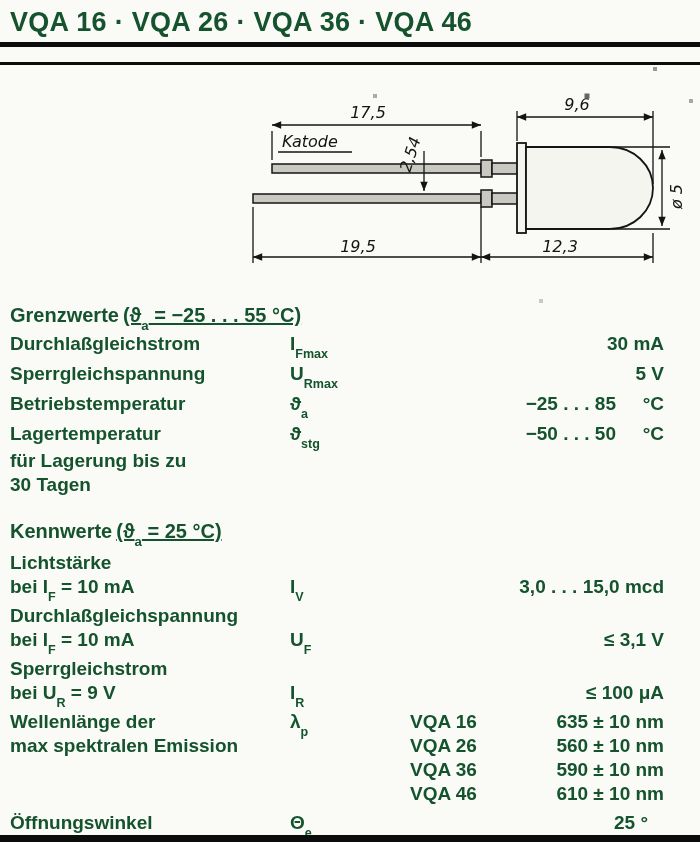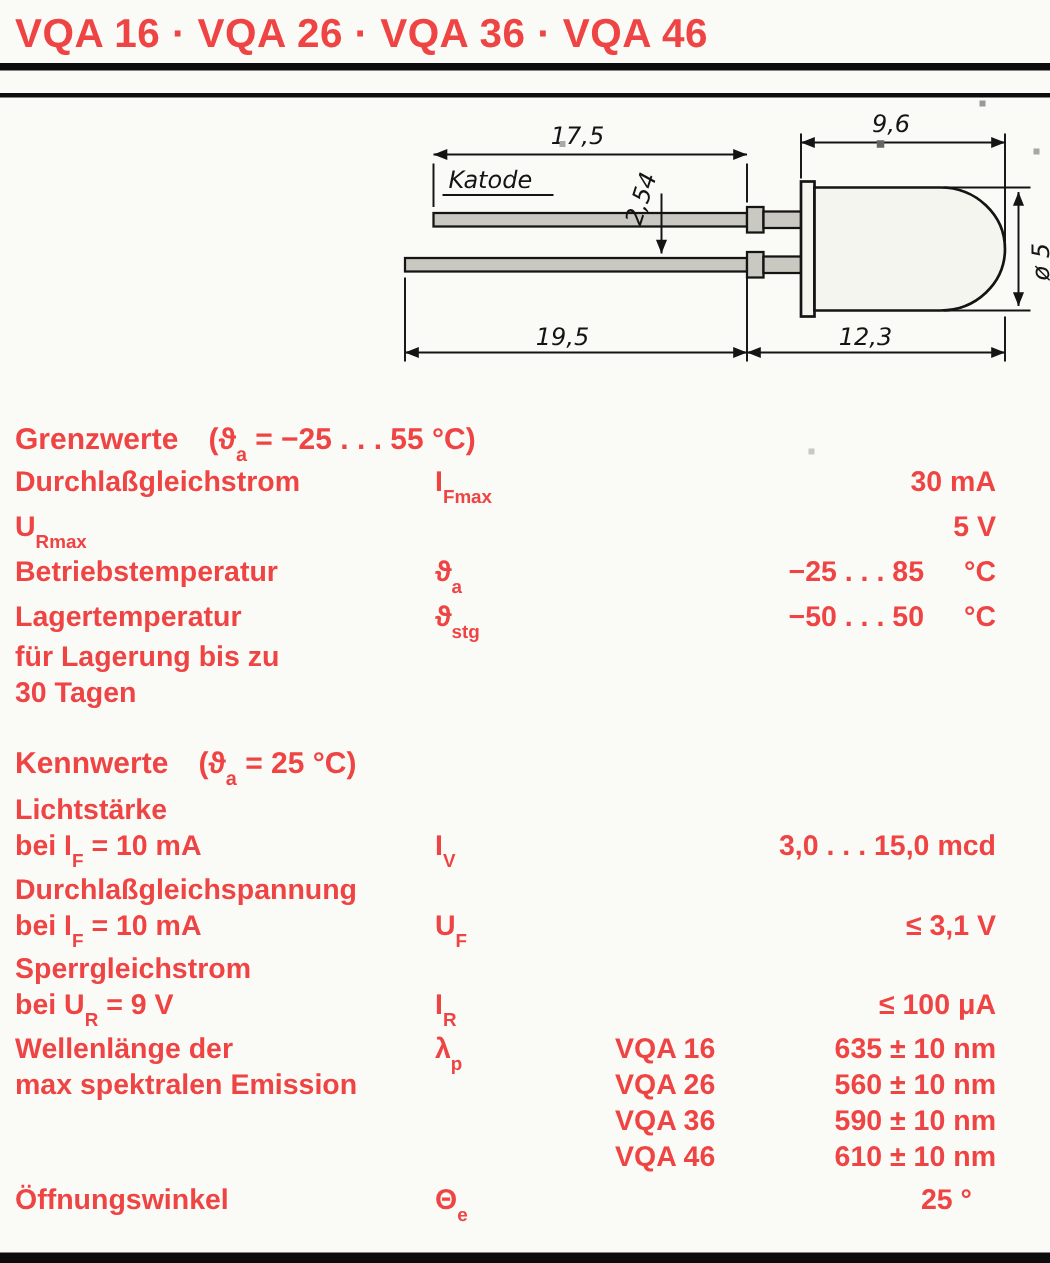--- a/index.html
+++ b/index.html
@@ -1,30 +1,30 @@
 <!DOCTYPE html>
 <html><head>
 <meta charset="utf-8">
 <style>
   * { margin:0; padding:0; box-sizing:border-box; }
   html,body { background:#d9d9d4; }
   .page {
     position:relative; width:700px; height:842px; margin:0 auto;
-    background:#fafaf6; color:#ef4444; overflow:hidden;
+    background:#fafaf6; color:#14532d; overflow:hidden;
     font-family:"Liberation Sans","DejaVu Sans",sans-serif; font-weight:700;
   }
   h1 { font-size:27px; font-weight:700; letter-spacing:.3px; padding:7px 0 0 10px; line-height:30px; }
   .rule-thick { height:5px; background:#0c0c0c; margin-top:5px; }
   .rule-thin  { height:3px; background:#0c0c0c; margin-top:15px; }
-  .figure { margin-top:0; height:206px;padding-left:17px; }
+  .figure { margin-top:22px; height:206px; }
   .figure svg { display:block; }
   .sec { padding:0 36px 0 10px; }
   h2 { font-size:20px; font-weight:700; line-height:28px; margin-top:8px; margin-bottom:0; }
   .sec-kenn h2 { margin-top:20px; margin-bottom:6px; }
-  .h-cond { margin-left:20px; }
+  .h-cond { margin-left:4px;text-decoration:underline; }
   .row { display:flex; align-items:flex-end; font-size:19px; line-height:30px; }
   .kv-row { line-height:24px; }
   .note-row { line-height:24px; }
   .c1 { width:280px; }
   .c2 { width:120px; }
   .c3 { width:140px; }
   .c4 { flex:1; text-align:right; white-space:nowrap; }
   .c5 { width:48px; text-align:right; }
   .pad16 { padding-right:16px; }
   sub { font-size:0.66em; font-weight:700; position:relative; top:0.22em; line-height:0; }
@@ -107,20 +107,21 @@
       <span class="h-title">Grenzwerte</span><span class="h-cond"><span>(ϑ</span><sub>a</sub><span> = −25 . . . 55 °C)</span></span>
     </h2>
 
     <div class="row">
       <span class="c1">Durchlaßgleichstrom</span>
       <span class="c2"><span>I</span><sub>Fmax</sub></span>
       <span class="c4">30 mA</span>
     </div>
 
     <div class="row">
+      <span class="c1">Sperrgleichspannung</span>
       <span class="c2"><span>U</span><sub>Rmax</sub></span>
       <span class="c4">5 V</span>
     </div>
 
     <div class="row">
       <span class="c1">Betriebstemperatur</span>
       <span class="c2"><span>ϑ</span><sub>a</sub></span>
       <span class="c4">−25 . . . 85</span>
       <span class="c5">°C</span>
     </div>

